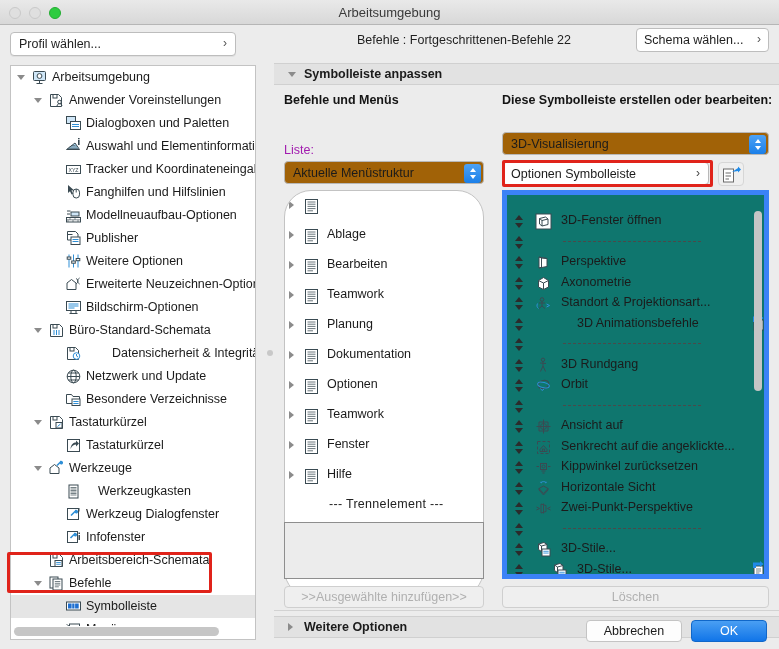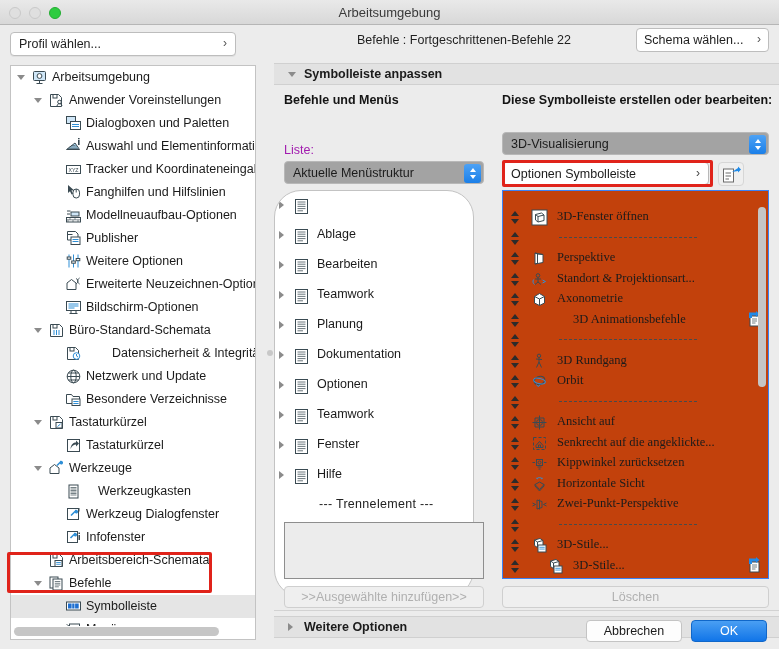--- a/index.html
+++ b/index.html
@@ -126,21 +126,21 @@
     position: absolute; left: 30px; top: 3px;
     font-size: 12.5px; font-weight: bold; color: #1b1b1b;
   }
 
   .col-head {
     position: absolute; font-size: 12.5px; font-weight: bold; color: #141414;
   }
   .liste-label { position: absolute; left: 10px; top: 118px; font-size: 12.5px; color: #a21caf; }
 
   .popup {
-    position: absolute; background: #a3a3a3; border: 1px solid #b8b8b8;
+    position: absolute; background: #a16207; border: 1px solid #b8b8b8;
     border-radius: 4px; font-size: 12.5px; color: #1b1b1b;
   }
   .popup .lbl { position: absolute; left: 8px; top: 4px; }
   .popup .stepper {
     position: absolute; right: 2px; top: 2px; width: 17px; height: 19px;
     background: linear-gradient(#4da2f5, #1b7fe8); border-radius: 3px;
   }
   .popup .stepper::before, .popup .stepper::after {
     content: ""; position: absolute; left: 5.5px;
     width: 0; height: 0; border-left: 3.2px solid transparent; border-right: 3.2px solid transparent;
@@ -164,21 +164,21 @@
     position: absolute; background: #ececec; border: 1px solid #8e8e8e;
   }
   .btn {
     position: absolute; border: 1px solid #cfcfcf; border-radius: 4px;
     background: #efefef; color: #b0b0b0; font-size: 12.5px;
     display: flex; align-items: center; justify-content: center;
   }
 
   
   .tb-listbox {
-    position: absolute; background: #c2410c; border: 1px solid #3b82f6; overflow: hidden; font-family: Liberation Serif, serif;
+    position: absolute; background: #0f766e; border: 5px solid #3b82f6; overflow: hidden;
   }
   .tbrow { position: relative; height: 20.5px; font-size: 12.5px; color: #1b1b1b; white-space: nowrap; }
   .updown { position: absolute; left: 8px; top: 4px; width: 9px; height: 13px; }
   .updown::before, .updown::after {
     content: ""; position: absolute; left: 0; width: 0; height: 0;
     border-left: 4.5px solid transparent; border-right: 4.5px solid transparent;
   }
   .updown::before { top: 0; border-bottom: 5px solid #2b2b2b; }
   .updown::after  { bottom: 0; border-top: 5px solid #2b2b2b; }
   .tbicon { position: absolute; left: 28px; top: 2px; width: 17px; height: 17px; }
@@ -578,21 +578,21 @@
     <div class="icon-btn" style="left:444px; top:137px;">
       <svg width="20" height="18" viewBox="0 0 20 18" style="margin:3px 0 0 3px;">
         <rect x="1.5" y="3" width="10" height="13" fill="#fff" stroke="#6b6b6b" stroke-width="1"></rect>
         <line x1="3.5" y1="7" x2="9" y2="7" stroke="#6b6b6b" stroke-width="1"></line>
         <line x1="3.5" y1="10" x2="9" y2="10" stroke="#6b6b6b" stroke-width="1"></line>
         <line x1="3.5" y1="13" x2="7" y2="13" stroke="#6b6b6b" stroke-width="1"></line>
         <path d="M10 6 L16 2 L16 0.5 L19 3.5 L16 6.5 L16 5 Z" fill="#1f8ae8"></path>
       </svg>
     </div>
 
-    <div class="listbox" style="left:0; top:165px; width:200px; height:407px;border-radius:27px;">
+    <div class="listbox" style="left:10px; top:165px; width:200px; height:407px;border-radius:27px;">
       <div id="menu-rows">
           <div class="lrow">
             <span class="tw collapsed" style="left: 4px;">
               <i></i>
             </span>
             <span class="micon">
               <svg width="17" height="17" viewBox="0 0 17 17">
                 <rect x="2.5" y="1.5" width="12" height="14" fill="#fff" stroke="#3a4a52"></rect>
                 <path d="M4.5 4h8M4.5 6.2h8M4.5 8.4h8M4.5 10.6h8M4.5 12.8h5.5" stroke="#3a4a52" stroke-width=".75"></path>
               </svg>
@@ -739,42 +739,42 @@
           <div class="tbrow">
             <span class="updown"></span>
             <span class="tbicon" style="left: 28px;">
               <svg width="17" height="17" viewBox="0 0 17 17">
                 <path d="M4 3 L12 4.5 L12 12.5 L4 14 Z" fill="#fff" stroke="#3a4a52"></path>
                 <path d="M4 3 L6.5 4 L6.5 13.2 L4 14" fill="none" stroke="#3a4a52"></path>
                 <path d="M6.5 4 L12 4.5" fill="none" stroke="#3a4a52"></path>
               </svg>
             </span>
             <span class="tblabel" style="left: 54px;">Perspektive</span>
+          </div>
+          <div class="tbrow">
+            <span class="updown"></span>
+            <span class="tbicon" style="left: 28px;">
+              <svg width="17" height="17" viewBox="0 0 17 17">
+                <path d="M3.5 5.5 L8.5 2.5 L13.5 5.5 L13.5 12 L8.5 14.5 L3.5 12 Z" fill="#fff" stroke="#3a4a52"></path>
+                <path d="M3.5 5.5 L8.5 8 L13.5 5.5 M8.5 8 L8.5 14.5" fill="none" stroke="#3a4a52"></path>
+              </svg>
+            </span>
+            <span class="tblabel" style="left: 54px;">Axonometrie</span>
           </div>
           <div class="tbrow">
             <span class="updown"></span>
             <span class="tbicon" style="left: 28px;">
               <svg width="17" height="17" viewBox="0 0 17 17">
                 <circle cx="7" cy="4.5" r="1.8" fill="none" stroke="#3a4a52"></circle>
                 <path d="M7 6.3 L7 11 M4 13.5 L7 11 L10 13.5 M4 8 L10 8" fill="none" stroke="#3a4a52"></path>
                 <path d="M11.5 9 L14.5 10.5 L11.5 12" fill="none" stroke="#2f8fd6"></path>
                 <path d="M2.5 8.5 c-1 2 -.5 4 1 5" fill="none" stroke="#2f8fd6"></path>
               </svg>
             </span>
             <span class="tblabel" style="left: 54px;">Standort &amp; Projektionsart...</span>
-          </div>
-          <div class="tbrow">
-            <span class="updown"></span>
-            <span class="tbicon" style="left: 28px;">
-              <svg width="17" height="17" viewBox="0 0 17 17">
-                <path d="M3.5 5.5 L8.5 2.5 L13.5 5.5 L13.5 12 L8.5 14.5 L3.5 12 Z" fill="#fff" stroke="#3a4a52"></path>
-                <path d="M3.5 5.5 L8.5 8 L13.5 5.5 M8.5 8 L8.5 14.5" fill="none" stroke="#3a4a52"></path>
-              </svg>
-            </span>
-            <span class="tblabel" style="left: 54px;">Axonometrie</span>
           </div>
           <div class="tbrow">
             <span class="updown"></span>
             <span class="tblabel" style="left: 70px;">3D Animationsbefehle</span>
             <span class="tb-extra">
               <svg width="17" height="17" viewBox="0 0 17 17">
                 <rect x="4" y="5" width="9" height="10" fill="#fff" stroke="#3a4a52"></rect>
                 <path d="M6 8h5M6 10h5M6 12h3.5" stroke="#3a4a52" stroke-width=".7"></path>
                 <path d="M3 1.5 L10 1.5 L10 0 L13.5 3 L10 6 L10 4.5 L6 4.5 L6 7 L3 7 Z" fill="#1f8ae8"></path>
               </svg>

